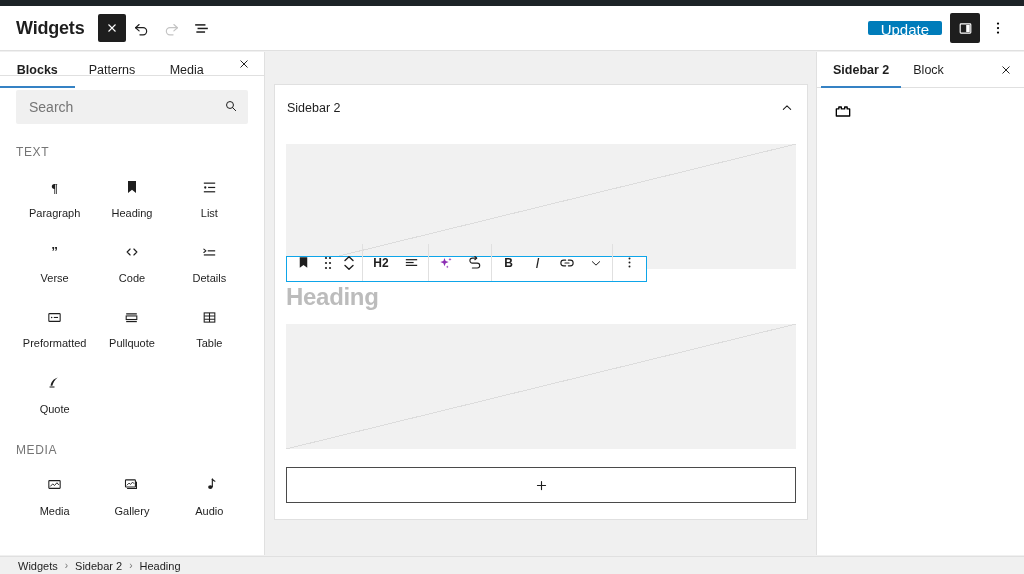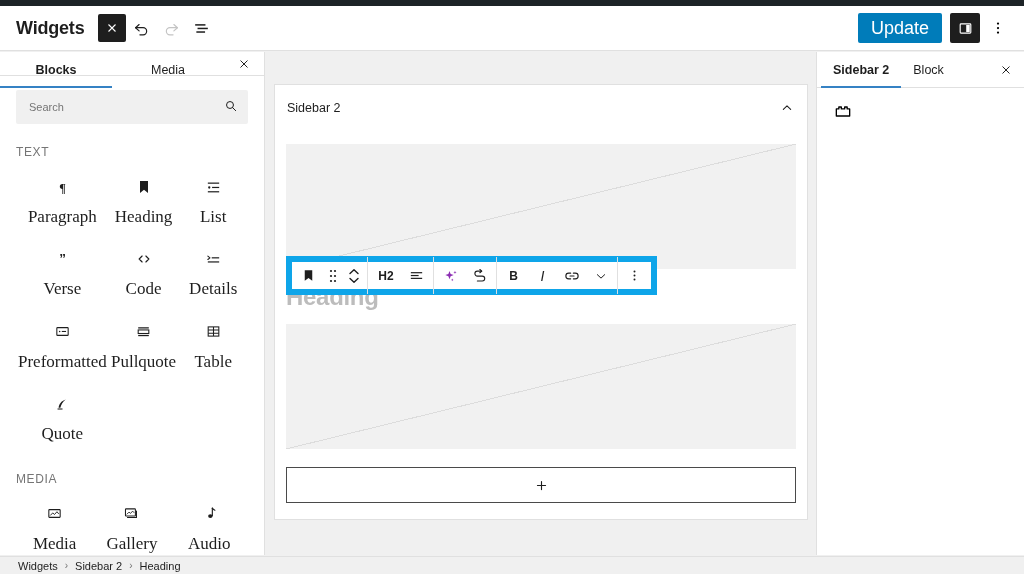--- a/index.html
+++ b/index.html
@@ -31,21 +31,21 @@
   .hdr-btn {
     width: 30px; height: 30px; border: none; background: transparent;
     display: flex; align-items: center; justify-content: center;
     cursor: pointer; border-radius: 2px; color: #1e1e1e;
   }
   .hdr-btn.dark { background: #1e1e1e; color: #fff; width: 28px; height: 28px; border-radius: 2px;}
   .hdr-btn.disabled { color: #c4c4c4; }
   .hdr-spacer { flex: 1; }
   .update-btn {
     background: #007cba; color: #fff; border: none; border-radius: 2px;
-    font-size: 18px; font-family: inherit; height: 30px; padding: 0 13px;
+    font-size: 15px; font-family: inherit; height: 14px; padding: 0 13px;
     cursor: pointer; font-weight: 400;
   }
   .sq-btn {
     background: #1e1e1e; color: #fff; width: 30px; height: 30px;
     border: none; border-radius: 2px; margin-left: 8px; cursor: pointer;
     display: flex; align-items: center; justify-content: center;
   }
   .kebab {
     width: 28px; height: 30px; border: none; background: transparent;
     margin-left: 4px; cursor: pointer; display: flex; align-items: center; justify-content: center;
@@ -68,39 +68,39 @@
   }
   .ins-tab.active { font-weight: 600; box-shadow: inset 0 -2px 0 #3582c4; }
   .ins-close {
     width: 40px; display: flex; align-items: center; justify-content: center;
     cursor: pointer; background: transparent; border: none; color: #1e1e1e;
   }
   .ins-body { flex: 1; overflow: hidden; padding: 14px 16px 0 16px; }
   .search-wrap { position: relative; }
   .search-input {
     width: 100%; height: 34px; background: #f0f0f0; border: 1px solid transparent;
-    border-radius: 2px; padding: 0 34px 0 12px; font-size: 11px;
+    border-radius: 2px; padding: 0 34px 0 12px; font-size: 14px;
     font-family: inherit; color: #1e1e1e; outline: none;
   }
   .search-input::placeholder { color: #757575; }
   .search-ico {
     position: absolute; right: 9px; top: 8px; color: #1e1e1e; pointer-events: none;
   }
   .cat-label {
     font-size: 12px; letter-spacing: 0.6px; color: #757575; text-transform: uppercase;
     margin: 21px 0 2px 0;
   }
   .grid { display: grid; grid-template-columns: repeat(3, 1fr); }
   .blk {
     display: flex; flex-direction: column; align-items: center; justify-content: flex-start;
     padding: 14px 2px 6px 2px; cursor: pointer; background: transparent; border: none;
     font-family: inherit; border-radius: 2px;
   }
   .blk .gl { height: 24px; display: flex; align-items: center; justify-content: center; color: #1e1e1e; }
-  .blk .nm { font-size: 17px; color: #1e1e1e; margin-top: 8px; text-align: center; line-height: 1.2; font-family: Liberation Serif, serif;}
+  .blk .nm { font-size: 11px; color: #1e1e1e; margin-top: 8px; text-align: center; line-height: 1.2;}
 
   
   .canvas {
     position: absolute; top: 52px; left: 266px; width: 550px; height: 503px;
     background: #f0f0f0; overflow: hidden;
   }
   .wa-card {
     position: absolute; top: 32px; left: 8px; width: 534px;
     background: #fff; border: 1px solid #e0e0e0;
     padding: 0 0 16px 0;
@@ -123,22 +123,22 @@
     font-size: 24px; font-weight: 700; color: #bcbcbc; letter-spacing: -0.3px;
   }
   .appender {
     margin: 18px 11px 0 11px; height: 36px; border: 1px solid #4a4a4a;
     background: #fff; display: flex; align-items: center; justify-content: center;
     cursor: pointer; color: #1e1e1e;
   }
 
   
   .blk-toolbar {
-    position: absolute; left: 286px; top: 256px; height: 39px;
-    background: #fff; border: 6px solid #0ea5e9; display: flex; align-items: center;
+    position: absolute; left: 286px; top: 256px; height: 26px;
+    background: #fff; border: 1px solid #0ea5e9; display: flex; align-items: flex-end;
     z-index: 30;
   }
   .tb-group { display: flex; align-items: center; border-right: 1px solid #e0e0e0; padding: 0 2px; }
   .tb-group:last-child { border-right: none; }
   .tb-btn {
     width: 29px; height: 37px; border: none; background: transparent; cursor: pointer;
     display: flex; align-items: center; justify-content: center; color: #1e1e1e;
     font-family: inherit; font-size: 12px; font-weight: 700; padding: 0;
   }
   .tb-btn.wide { width: 32px; }
@@ -225,20 +225,21 @@
         <circle cx="12" cy="6" r="1.5" fill="currentColor"></circle>
         <circle cx="12" cy="12" r="1.5" fill="currentColor"></circle>
         <circle cx="12" cy="18" r="1.5" fill="currentColor"></circle>
       </svg>
     </button>
   </div>
 
   <div class="inserter">
     <div class="ins-tabs">
       <button class="ins-tab active">Blocks</button>
+      <button class="ins-tab">Patterns</button>
       <button class="ins-tab">Media</button>
       <button class="ins-close" title="Close">
         <svg width="14" height="14" viewBox="0 0 20 20">
           <path d="M5 5 L15 15 M15 5 L5 15" stroke="currentColor" stroke-width="1.4" fill="none"></path>
         </svg>
       </button>
     </div>
 
     <div class="ins-body">
       <div class="search-wrap">

